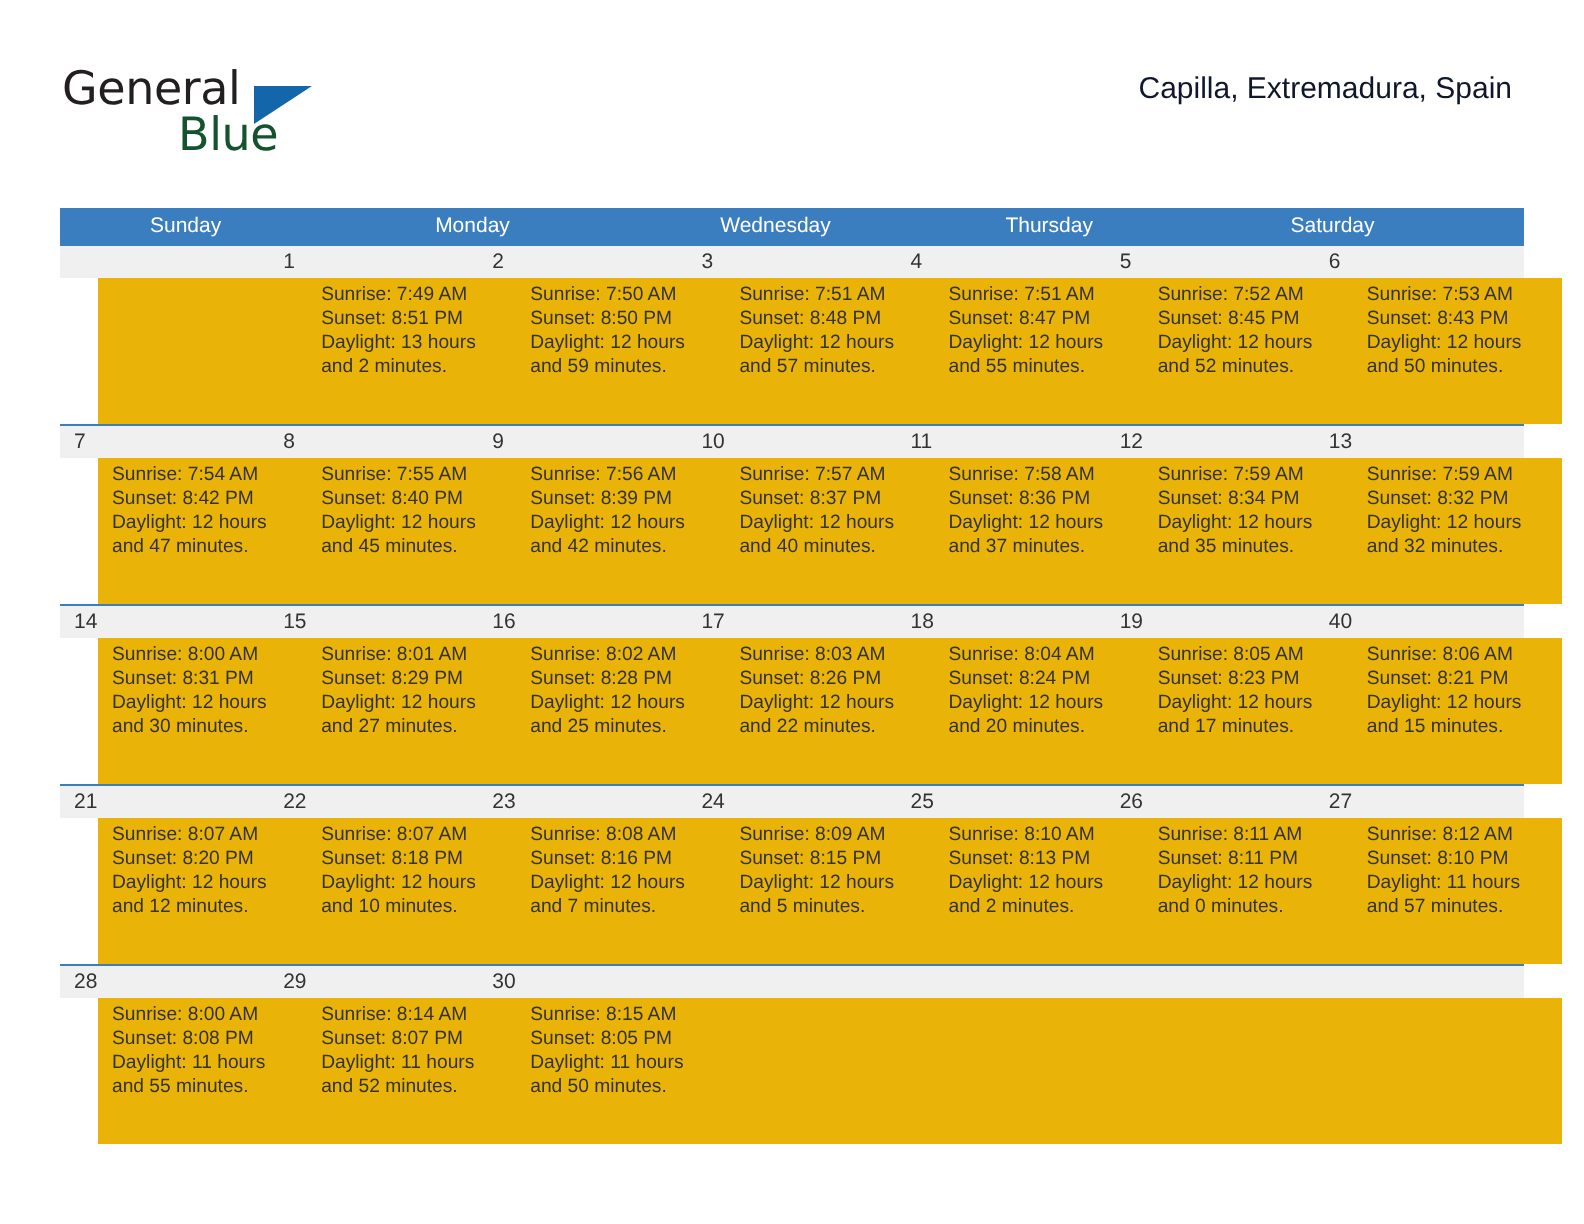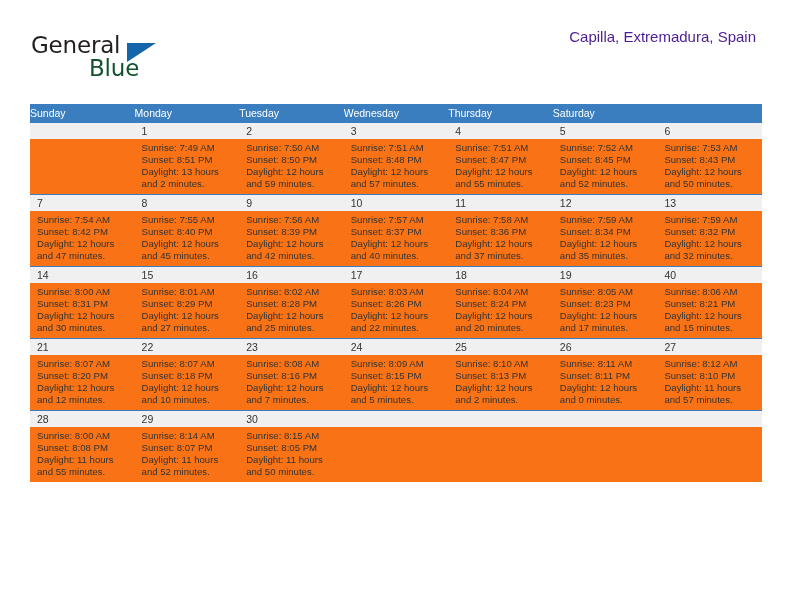--- a/index.html
+++ b/index.html
@@ -76,23 +76,23 @@
     text-align: right;
   }
   .cal-title {
     font-size: 27px;
     color: #2b2b2b;
     font-weight: 400;
     line-height: 32px;
     white-space: nowrap;
   }
   .cal-subtitle {
-    margin-top: 0;
+    margin-top: 8px;
     font-size: 15px;
-    color: #4c1d95;
+    color: #0f172a;
     font-weight: 400;
     line-height: 18px;
     white-space: nowrap;
   }
 
   
   .calendar {
     position: absolute;
     left: 30px;
     top: 104px;
@@ -104,23 +104,25 @@
     width: 732px;
     height: 19px;
     background: #3a7ebf;
   }
   .weekday {
     flex: 0 0 104.57px;
     width: 104.57px;
     color: #ffffff;
     font-size: 10.5px;
     line-height: 19px;
+    padding-left: 7px;
     box-sizing: border-box;
     overflow: hidden;
     white-space: nowrap;
+    margin-left: 38px;
   }
 
   .week-row {
     width: 732px;
     border-top: 1px solid #3a7ebf;
     box-sizing: border-box;
   }
   .week-row.first {
     border-top: none;
   }
@@ -137,22 +139,23 @@
     box-sizing: border-box;
     padding-left: 7px;
     font-size: 10.5px;
     line-height: 16px;
     color: #333333;
   }
 
   .detail-strip {
     display: flex;
     width: 732px;
-    height: 55px;
-    background: #f97316;
+    height: 73px;
+    background: #eab308;
+    margin-left: 19px;
   }
   .daycell {
     flex: 0 0 104.57px;
     width: 104.57px;
     box-sizing: border-box;
     padding: 3px 6px 0 7px;
   }
   .daycell .line {
     font-size: 9.6px;
     line-height: 12.1px;
@@ -177,21 +180,20 @@
       <div class="cal-subtitle">Capilla, Extremadura, Spain</div>
     </div>
 
   </div>
 
   <div class="calendar">
 
     <div class="weekday-row">
       <div class="weekday">Sunday</div>
       <div class="weekday">Monday</div>
-      <div class="weekday">Tuesday</div>
       <div class="weekday">Wednesday</div>
       <div class="weekday">Thursday</div>
       <div class="weekday">Saturday</div>
     </div>
 
     <div class="week-row first">
       <div class="daynum-strip">
         <div class="daynum"></div>
         <div class="daynum">1</div>
         <div class="daynum">2</div>

